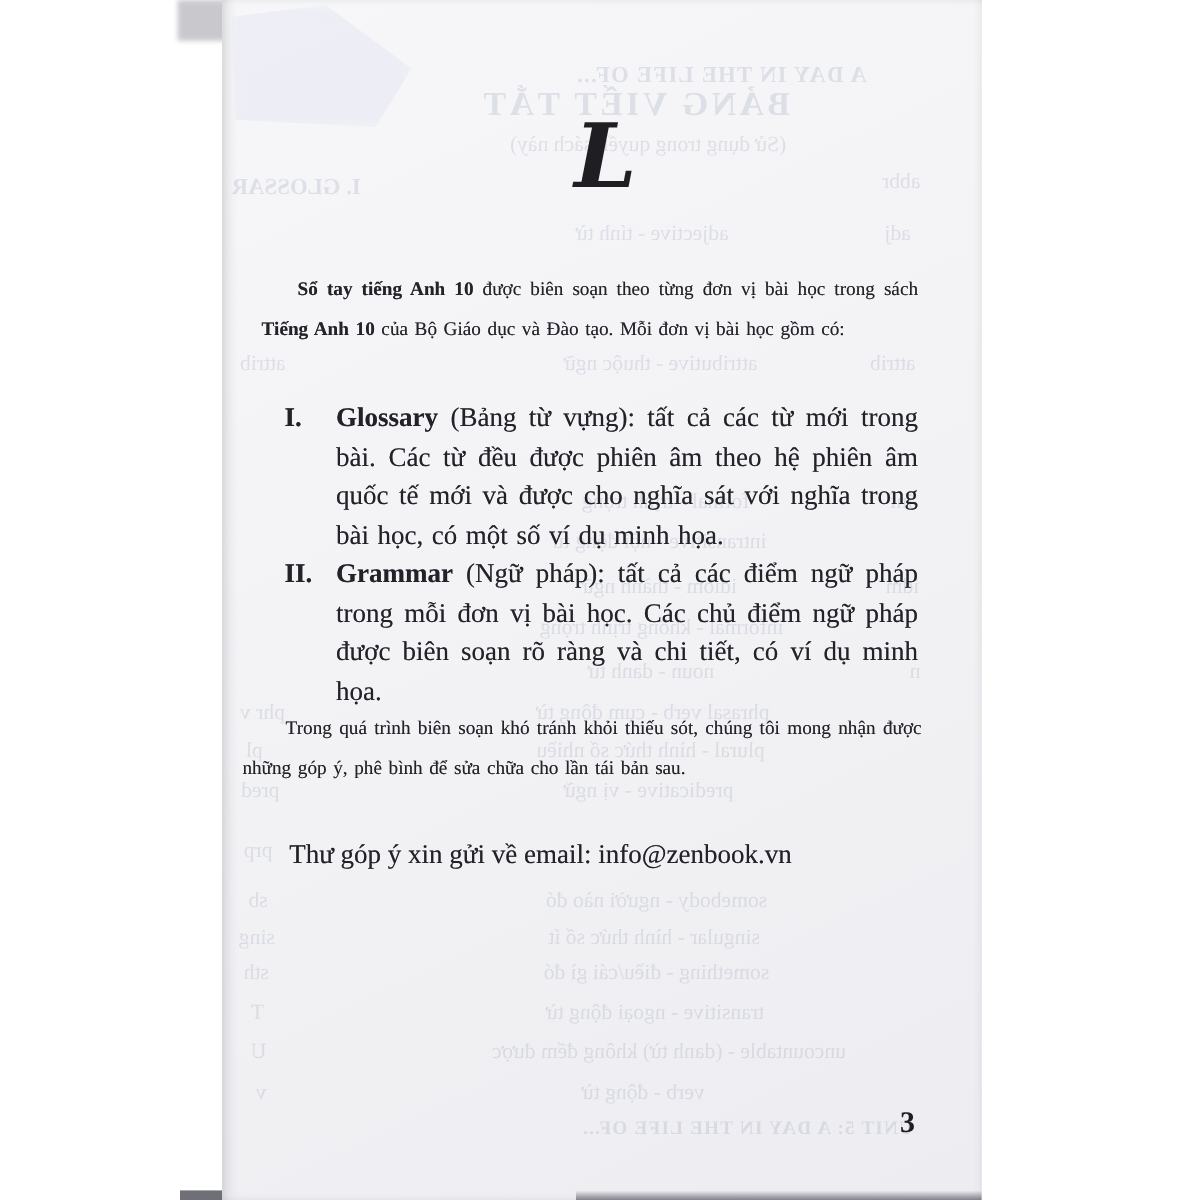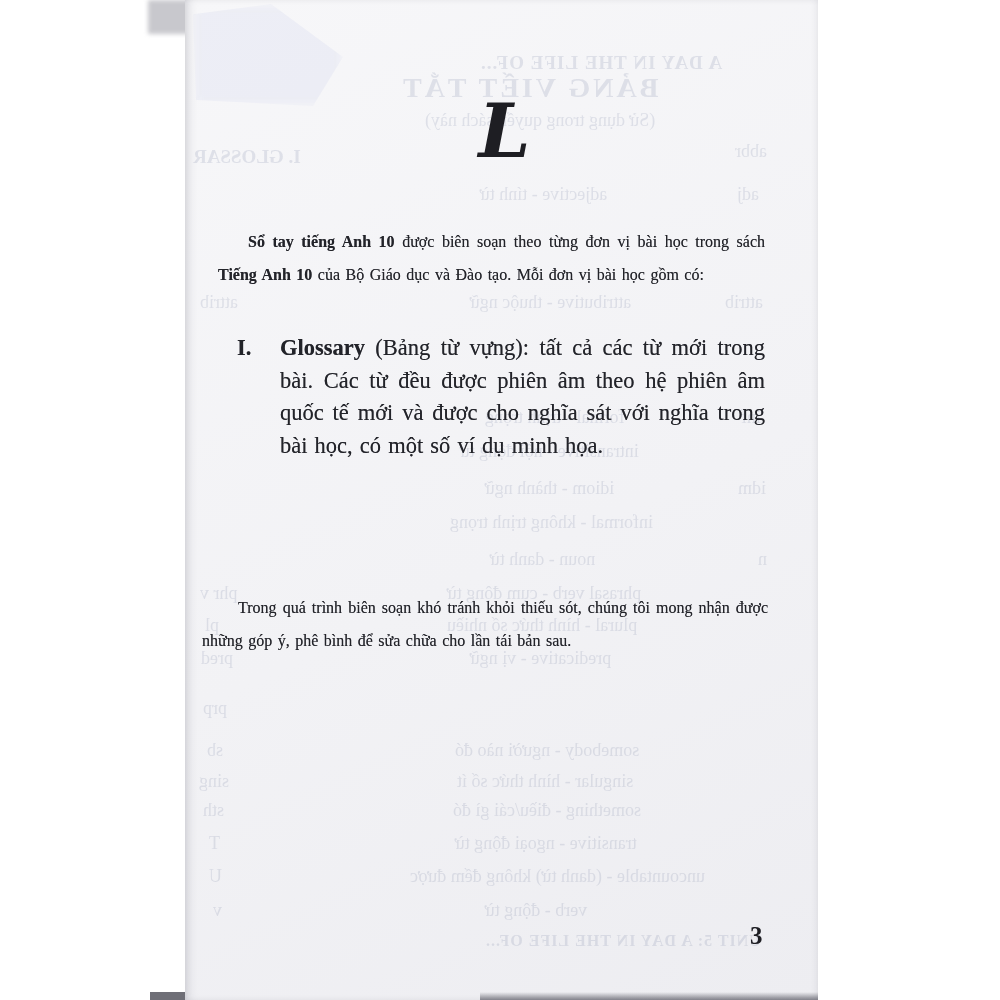--- a/index.html
+++ b/index.html
@@ -116,23 +116,28 @@
       <span class="t-initial">L</span>
     </h1>
 
     <p class="para intro"><b>Sổ tay tiếng Anh 10</b><span> được biên soạn theo từng đơn vị bài học trong sách </span><b>Tiếng Anh 10</b><span> của Bộ Giáo dục và Đào tạo. Mỗi đơn vị bài học gồm có:</span></p>
 
     <div class="list-item li-1">
       <span class="numeral">I.</span>
       <p class="item-body"><b>Glossary</b><span> (Bảng từ vựng): tất cả các từ mới trong bài. Các từ đều được phiên âm theo hệ phiên âm quốc tế mới và được cho nghĩa sát với nghĩa trong bài học, có một số ví dụ minh họa.</span></p>
     </div>
 
+    <div class="list-item li-2">
+      <span class="numeral">II.</span>
+      <p class="item-body"><b>Grammar</b><span> (Ngữ pháp): tất cả các điểm ngữ pháp trong mỗi đơn vị bài học. Các chủ điểm ngữ pháp được biên soạn rõ ràng và chi tiết, có ví dụ minh họa.</span></p>
+    </div>
 
     <p class="para closing">Trong quá trình biên soạn khó tránh khỏi thiếu sót, chúng tôi mong nhận được những góp ý, phê bình để sửa chữa cho lần tái bản sau.</p>
 
+    <p class="line email">Thư góp ý xin gửi về email: info@zenbook.vn</p>
 
 
     <div class="page-number">3</div>
 
     <div class="bottom-edge"></div>
 
   </div>
 </div>
 
 </body></html>

